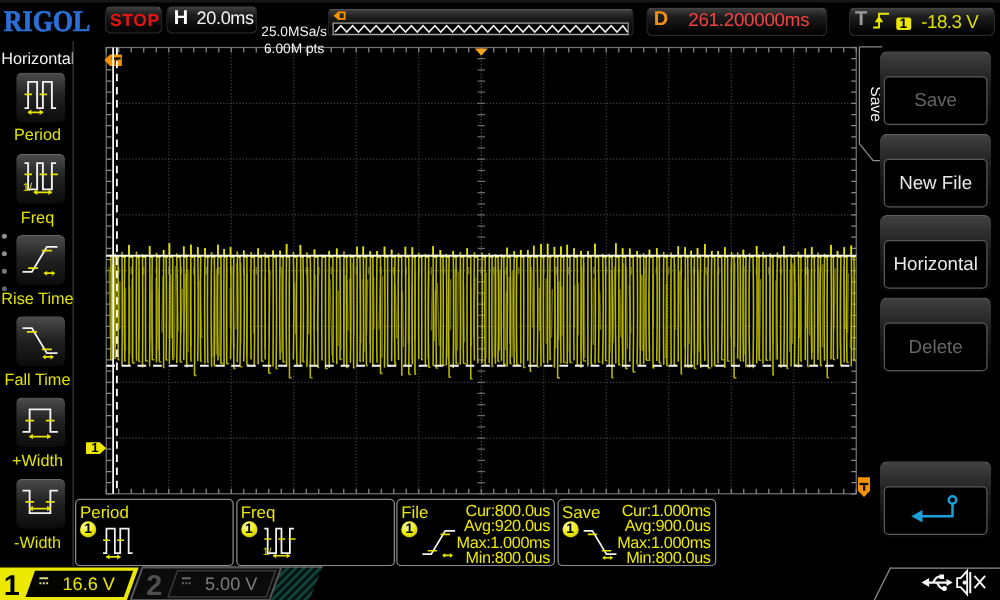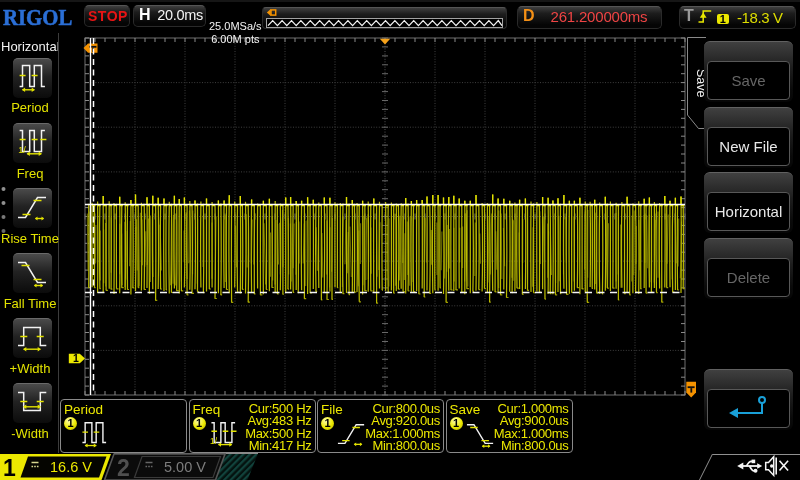--- a/index.html
+++ b/index.html
@@ -218,21 +218,20 @@
 <div class="panel" style="left:188.5px;">
  <div class="ptitle">Freq</div>
     <div class="pcirc">1</div>
  <svg class="abs" style="left:19px;top:19px" width="29" height="31" viewBox="0 0 31 32">
  <path d="M2.6 3.5 h2.9 V24.5 h7.2 V3.5 h4.6 V24.5 h7.2 V3.5 h3.4" stroke="#f2f2f2" stroke-width="1.5" fill="none"></path>
  <path d="M2.6 12.5 h6 M14.6 12.5 h6 M23.4 12.5 h6" stroke="#e3e300" stroke-width="1.4" fill="none"></path>
  <path d="M10.2 26.8 H24.3" stroke="#e3e300" stroke-width="1.4" fill="none"></path>
       <path d="M9.6 26.8 l3.2 -2.2 v4.4 Z M24.900000000000002 26.8 l-3.2 -2.2 v4.4 Z" fill="#e3e300"></path>
  <text x="1.2" y="26" font-size="9px" fill="#e3e300" font-family="Liberation Sans">1/</text>
  </svg>
- <div class="pvals">Cur:500 Hz<br>Avg:483 Hz<br>Max:500 Hz<br>Min:417 Hz</div>
 </div>
 <div class="panel" style="left:317px;">
  <div class="ptitle">File</div>
     <div class="pcirc">1</div>
  <svg class="abs" style="left:19px;top:19px" width="29" height="31" viewBox="0 0 31 32">
  <path d="M1 25.5 h7.5 L20.5 5.5 h8.5" stroke="#f2f2f2" stroke-width="1.5" fill="none"></path>
  <path d="M5.5 22.5 h8 M16.5 8.5 h8" stroke="#e3e300" stroke-width="1.4" fill="none"></path>
  <path d="M18.5 26.5 H26.5" stroke="#e3e300" stroke-width="1.4" fill="none"></path>
       <path d="M17.9 26.5 l2.6 -2 v4 Z M27.1 26.5 l-2.6 -2 v4 Z" fill="#e3e300"></path>
  </svg>

